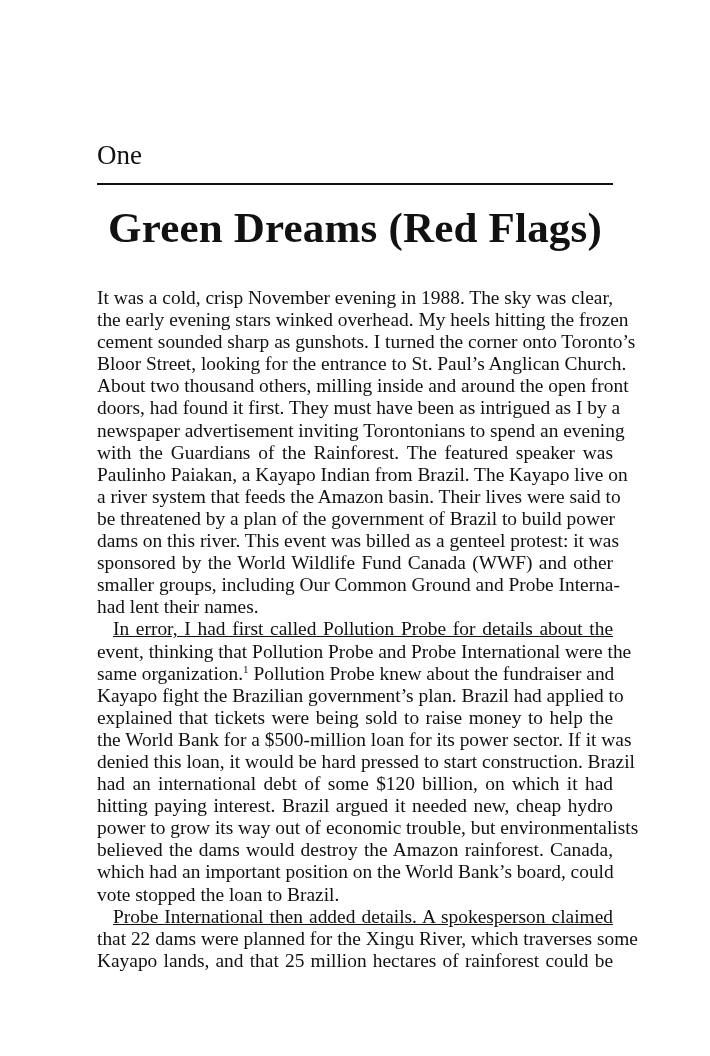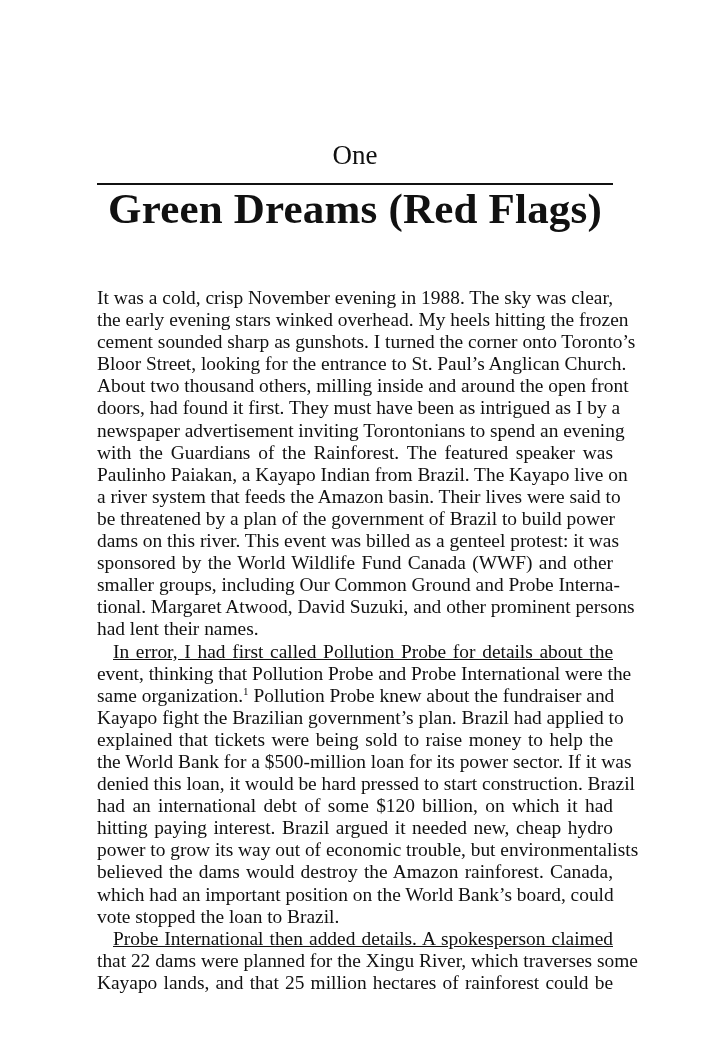--- a/index.html
+++ b/index.html
@@ -19,35 +19,35 @@
       position: absolute;
       left: 97px;
       top: 0;
       width: 516px;
     }
     .chapter-number {
       position: absolute;
       top: 138px;
       left: 0;
       width: 516px;
-      text-align: center;
+      text-align: left;
       font-size: 27px;
       line-height: 34px;
     }
     .chapter-rule {
       position: absolute;
       top: 183px;
       left: 0;
       width: 516px;
       height: 0;
       border-top: 2px solid #111111;
     }
     .chapter-title {
       position: absolute;
-      top: 184px;
+      top: 203px;
       left: 0;
       width: 516px;
       text-align: center;
       font-size: 43px;
       font-weight: bold;
       line-height: 50px;
       letter-spacing: 0.2px;
     }
     .body-text {
       position: absolute;
@@ -95,21 +95,20 @@
       <span class="line">About two thousand others, milling inside and around the open front</span>
       <span class="line">doors, had found it first. They must have been as intrigued as I by a</span>
       <span class="line">newspaper advertisement inviting Torontonians to spend an evening</span>
       <span class="line">with the Guardians of the Rainforest. The featured speaker was</span>
       <span class="line">Paulinho Paiakan, a Kayapo Indian from Brazil. The Kayapo live on</span>
       <span class="line">a river system that feeds the Amazon basin. Their lives were said to</span>
       <span class="line">be threatened by a plan of the government of Brazil to build power</span>
       <span class="line">dams on this river. This event was billed as a genteel protest: it was</span>
       <span class="line">sponsored by the World Wildlife Fund Canada (WWF) and other</span>
       <span class="line">smaller groups, including Our Common Ground and Probe Interna-</span>
-      <span class="line">tional. Margaret Atwood, David Suzuki, and other prominent persons</span>
       <span class="line last">had lent their names.</span>
     </div>
 
     <div>
       <span class="line indent">In error, I had first called Pollution Probe for details about the</span>
       <span class="line">event, thinking that Pollution Probe and Probe International were the</span>
       <span class="line"><span>same organization.</span><sup>1</sup><span> Pollution Probe knew about the fundraiser and</span></span>
       <span class="line">Kayapo fight the Brazilian government’s plan. Brazil had applied to</span>
       <span class="line">explained that tickets were being sold to raise money to help the</span>
       <span class="line">the World Bank for a $500-million loan for its power sector. If it was</span>

